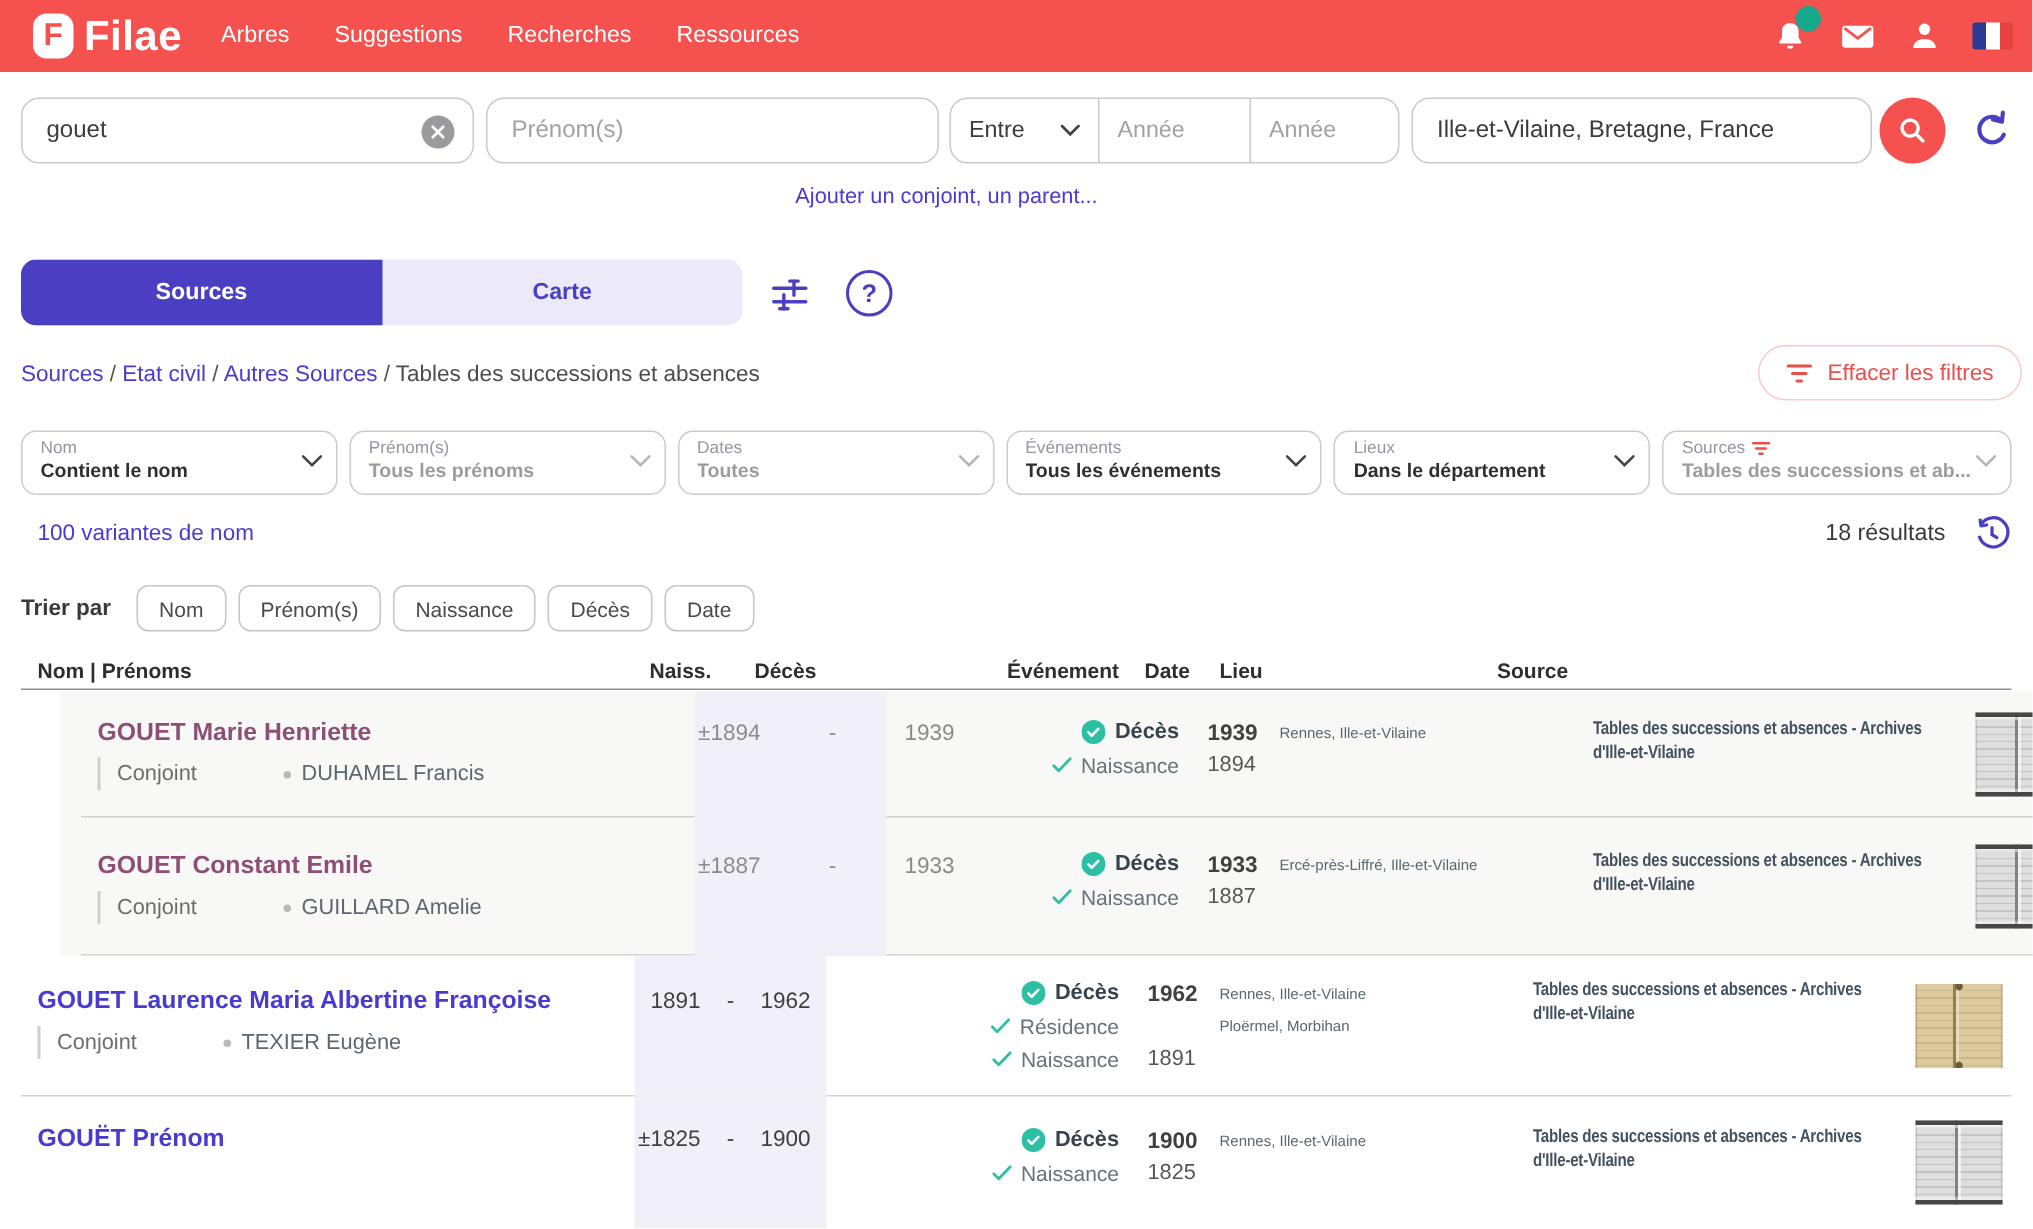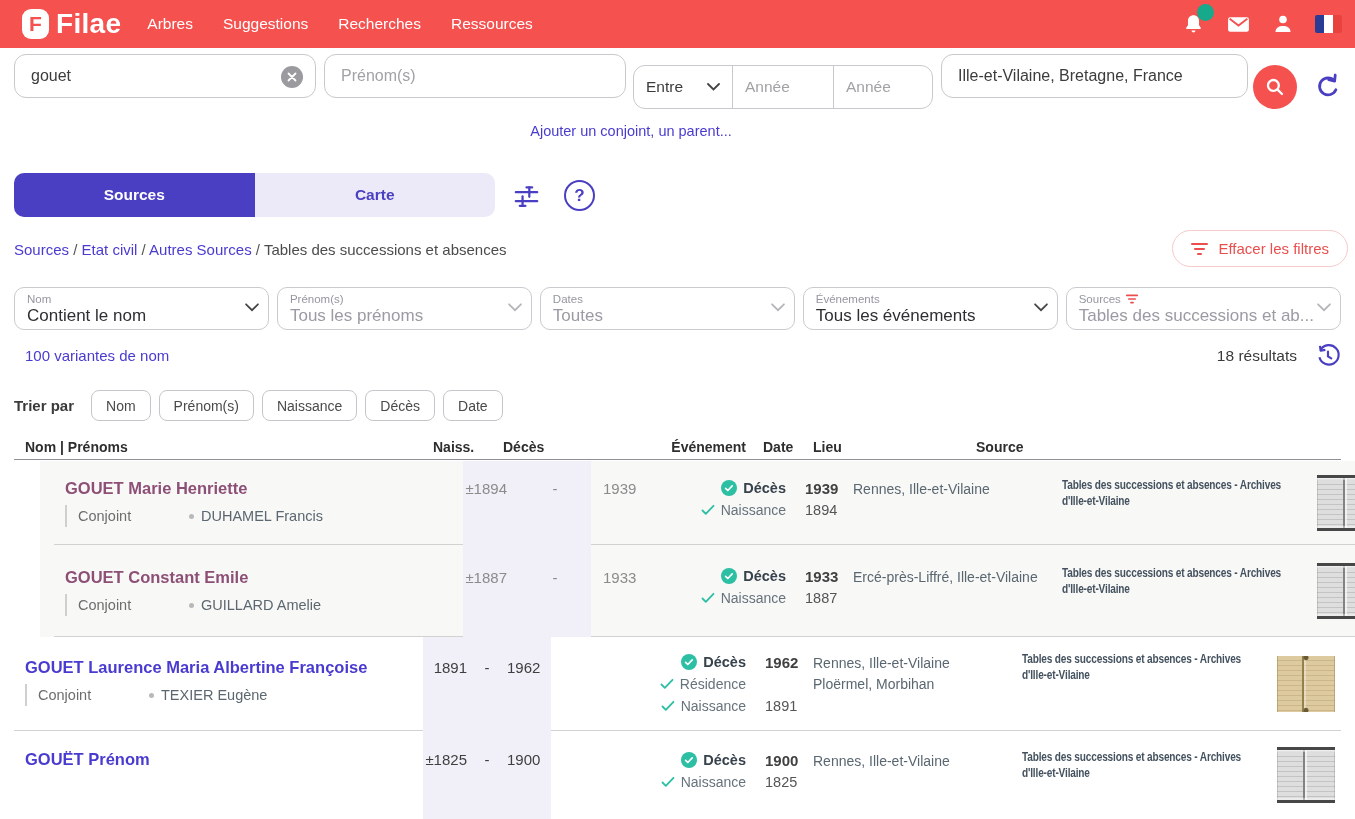--- a/index.html
+++ b/index.html
@@ -12,21 +12,21 @@
 .brand-icon:before{content:"";position:absolute;left:-6px;bottom:7px;width:0;height:0;border:6px solid transparent;border-right:7px solid #fff;}
 .brand-f{color:#f4514f;font-size:21px;font-weight:bold;}
 .brand-text{color:#fff;font-size:28px;font-weight:bold;letter-spacing:.3px;}
 .nav-links{display:flex;gap:30px;margin-left:26px;}
 .nav-link{color:#fff;font-size:15.5px;cursor:pointer;}
 .nav-right{margin-left:auto;display:flex;align-items:center;gap:17px;margin-right:13px;}
 .icon-btn{position:relative;display:flex;align-items:center;justify-content:center;width:28px;height:28px;}
 .badge{position:absolute;top:-6px;right:-7px;width:17px;height:17px;border-radius:50%;background:#17a98c;}
 .flag{width:27px;height:18px;border-radius:2px;background:linear-gradient(90deg,#2a3b94 0 33.4%,#fff 33.4% 66.7%,#e8423f 66.7%);}
 
-.inp{position:absolute;top:54px;height:44px;border:1px solid #c9c9cd;border-radius:12px;background:#fff;font-size:16px;color:#3c3c3c;display:flex;align-items:center;padding:0 16px;}
+.inp{position:absolute;top:65px;height:44px;border:1px solid #c9c9cd;border-radius:12px;background:#fff;font-size:16px;color:#3c3c3c;display:flex;align-items:center;padding:0 16px;}
 .inp .ph{color:#a2a2a6;}
 #inp-name{left:14px;width:302px;}
 #inp-first{left:324px;width:302px;}
 .clear-btn{position:absolute;right:12px;top:11px;width:22px;height:22px;border-radius:50%;background:#9b9b9f;display:flex;align-items:center;justify-content:center;}
 .date-compound{position:absolute;top:65px;left:633px;width:300px;height:44px;border:1px solid #c9c9cd;border-radius:12px;display:flex;background:#fff;}
 .dc-sec{display:flex;align-items:center;padding:0 12px;font-size:15.5px;color:#3c3c3c;}
 .dc-sel{width:99px;justify-content:space-between;border-right:1px solid #c9c9cd;}
 .dc-yr{width:101px;color:#a2a2a6;border-right:1px solid #c9c9cd;}
 .dc-yr2{width:98px;color:#a2a2a6;}
 #inp-loc{left:941px;width:307px;}
@@ -41,21 +41,21 @@
 .help-icon{position:absolute;top:180px;left:564px;width:31px;height:31px;border:2.5px solid #4a3fc2;border-radius:50%;display:flex;align-items:center;justify-content:center;color:#4a3fc2;font-weight:bold;font-size:17px;}
 
 .breadcrumb{position:absolute;top:241px;left:14px;font-size:15px;color:#4c4c4c;}
 .breadcrumb .crumb-link{color:#4a3bd0;}
 .breadcrumb .sep{color:#555;}
 .clear-filters{position:absolute;top:230px;right:7px;height:37px;border:1px solid #f6caca;border-radius:19px;display:flex;align-items:center;gap:10px;padding:0 18px;color:#ea4f4d;font-size:15px;background:#fff;}
 
 .filters{position:absolute;top:287px;left:14px;right:14px;display:flex;gap:8px;}
 .fbox{flex:1;height:43px;border:1px solid #cbcbcf;border-radius:10px;padding:5px 26px 0 12px;position:relative;background:#fff;}
 .fbox .flabel{font-size:11.5px;color:#9597a0;display:flex;align-items:center;gap:5px;}
-.fbox .fvalue{font-size:17px;color:#2f2f33;margin-top:1px;white-space:nowrap;overflow:hidden;}
+.fbox .fvalue{font-size:13px;color:#2f2f33;margin-top:1px;white-space:nowrap;overflow:hidden;font-weight:bold;}
 .fbox.inactive .fvalue{color:#9b9ba3;}
 .fbox .chev{position:absolute;right:9px;top:15px;}
 
 .variants{position:absolute;top:347px;left:25px;font-size:15px;color:#4a3bd0;}
 .results{position:absolute;top:347px;right:58px;font-size:15.5px;color:#3a3a3a;}
 .history-icon{position:absolute;top:343px;right:14px;width:26px;height:26px;}
 
 .sort-row{position:absolute;top:390px;left:14px;display:flex;align-items:center;}
 .sort-label{font-size:15px;font-weight:bold;color:#3a3a3a;margin-right:17px;}
 .sort-btn{height:31px;border:1px solid #c6c6ca;border-radius:8px;background:#fff;padding:0 14px;font-size:14px;color:#4a4a4a;display:flex;align-items:center;margin-right:8px;}
@@ -81,21 +81,21 @@
 .dates .dash{display:inline-block;width:40px;text-align:center;}
 .row.visited .dates{color:#8b8b8b;gap:28px;}
 .row .dates{color:#3f3f3f;}
 .events{left:600px;width:146px;}
 .ev-line{display:flex;justify-content:flex-end;align-items:center;gap:6px;height:22px;}
 .ev-label{font-size:14px;color:#66727c;}
 .ev-line.primary .ev-label{font-size:14.5px;font-weight:bold;color:#37424c;}
 .ev-date{height:22px;font-size:14.5px;color:#555;display:flex;align-items:center;}
 .ev-date.primary{font-weight:bold;font-size:15px;color:#414141;}
 .ev-dates{left:765px;}
-.places{left:813px;font-size:14px;color:#5a6771;line-height:21px;}
+.places{left:813px;font-size:10px;color:#5a6771;line-height:21px;}
 .source{left:1022px;width:270px;font-size:12.3px;font-weight:bold;color:#44525f;line-height:15.5px;}
 .source div{white-space:nowrap;letter-spacing:-0.2px;transform:scaleX(0.82);transform-origin:0 0;}
 .thumb{left:1277px;width:58px;}
 .thumb.gray{background-color:#dedede;background-image:
  linear-gradient(180deg,#474747 0 3px,rgba(255,255,255,.5) 3px 5px,transparent 5px),
  linear-gradient(0deg,#474747 0 3px,rgba(255,255,255,.4) 3px 5px,transparent 5px),
  linear-gradient(90deg,rgba(0,0,0,.13) 0 1px,transparent 1px),
  linear-gradient(270deg,rgba(0,0,0,.13) 0 1px,transparent 1px),
  linear-gradient(90deg,transparent 0 26px,#828282 26px 28px,rgba(255,255,255,.6) 28px 30px,transparent 30px),
  repeating-linear-gradient(180deg,transparent 0 4px,rgba(90,90,90,.2) 4px 5px);}
@@ -247,20 +247,29 @@
     </div>
     <div class="fbox">
       <div class="flabel">
         <span>Événements</span>
       </div>
       <div class="fvalue">Tous les événements</div>
       <svg width="14" height="9" viewBox="0 0 13 8" class="chev">
         <path d="M1 1l5.5 5.5L12 1" fill="none" stroke="#444" stroke-width="1.6" stroke-linecap="round"></path>
       </svg>
     </div>
+    <div class="fbox">
+      <div class="flabel">
+        <span>Lieux</span>
+      </div>
+      <div class="fvalue">Dans le département</div>
+      <svg width="14" height="9" viewBox="0 0 13 8" class="chev">
+        <path d="M1 1l5.5 5.5L12 1" fill="none" stroke="#444" stroke-width="1.6" stroke-linecap="round"></path>
+      </svg>
+    </div>
     <div class="fbox inactive">
       <div class="flabel">
         <span>Sources</span>
         <svg width="12" height="10" viewBox="0 0 17 14">
           <line x1="1" y1="2" x2="16" y2="2" stroke="#ea4f4d" stroke-width="2.4" stroke-linecap="round"></line>
           <line x1="4" y1="7" x2="13" y2="7" stroke="#ea4f4d" stroke-width="2.4" stroke-linecap="round"></line>
           <line x1="7" y1="12" x2="10" y2="12" stroke="#ea4f4d" stroke-width="2.4" stroke-linecap="round"></line>
         </svg>
       </div>
       <div class="fvalue">Tables des successions et ab...</div>
@@ -291,21 +300,21 @@
     </span>
 </div>
 
 <div class="thead">
   <span class="th" style="left:25px;">Nom | Prénoms</span>
   <span class="th" style="left:433px;">Naiss.</span>
   <span class="th" style="left:503px;">Décès</span>
   <span class="th right" style="left:646px;width:100px;">Événement</span>
   <span class="th" style="left:763px;">Date</span>
   <span class="th" style="left:813px;">Lieu</span>
-  <span class="th" style="left:976px;">Source</span>
+  <span class="th" style="left:998px;">Source</span>
 </div>
 
 <div class="rows" id="rows">
     <div class="row visited" style="height: 84px;">
       <div class="divider"></div>
       <div class="band"></div>
       <a class="cell name" style="top: 18px;">GOUET Marie Henriette</a>
       <div class="cell conjoint-line" style="top: 44px;">
         <span class="conjoint-label">Conjoint</span>
         <span class="conjoint-bullet"></span>

